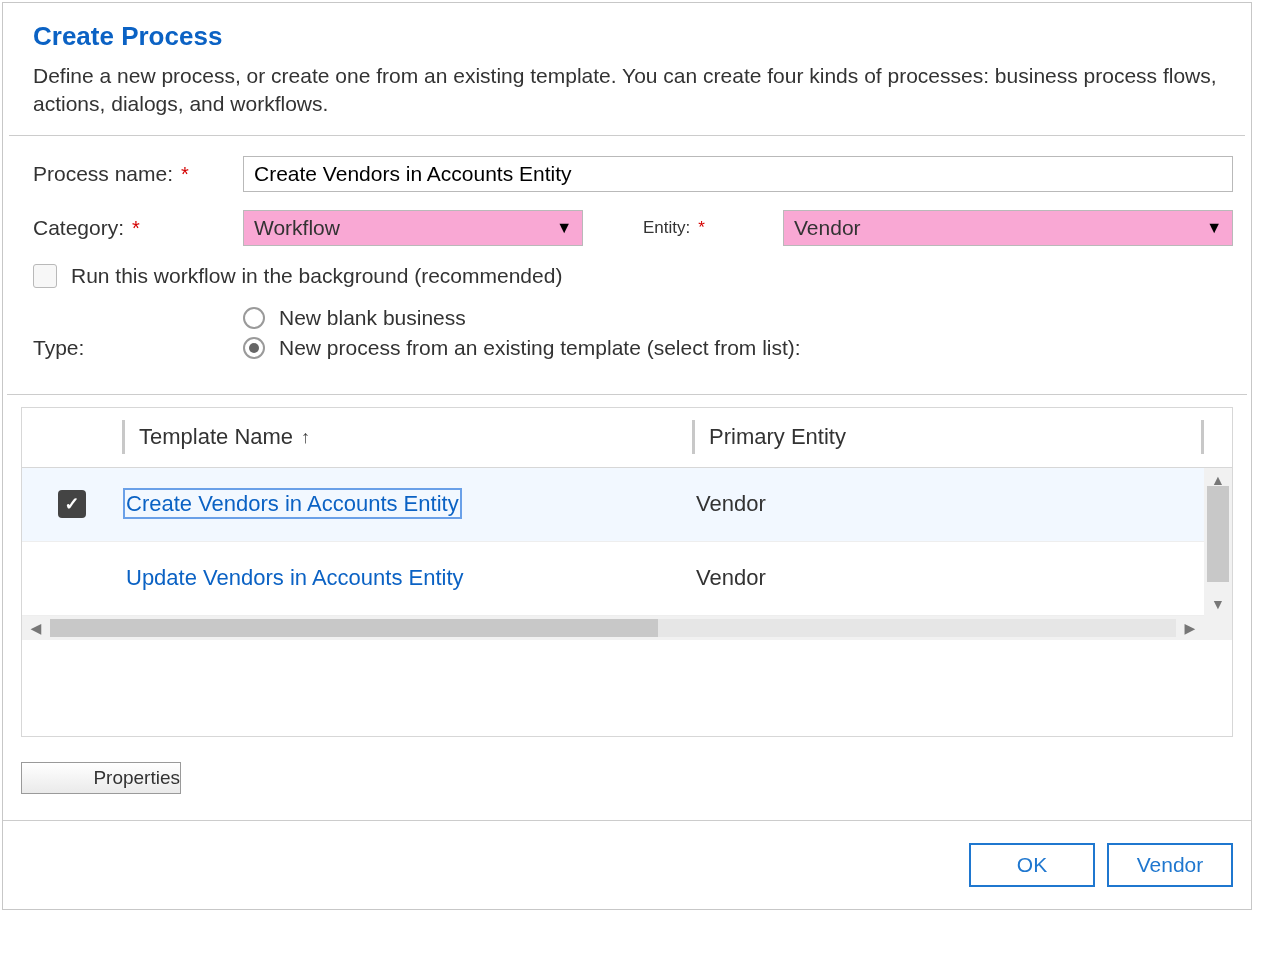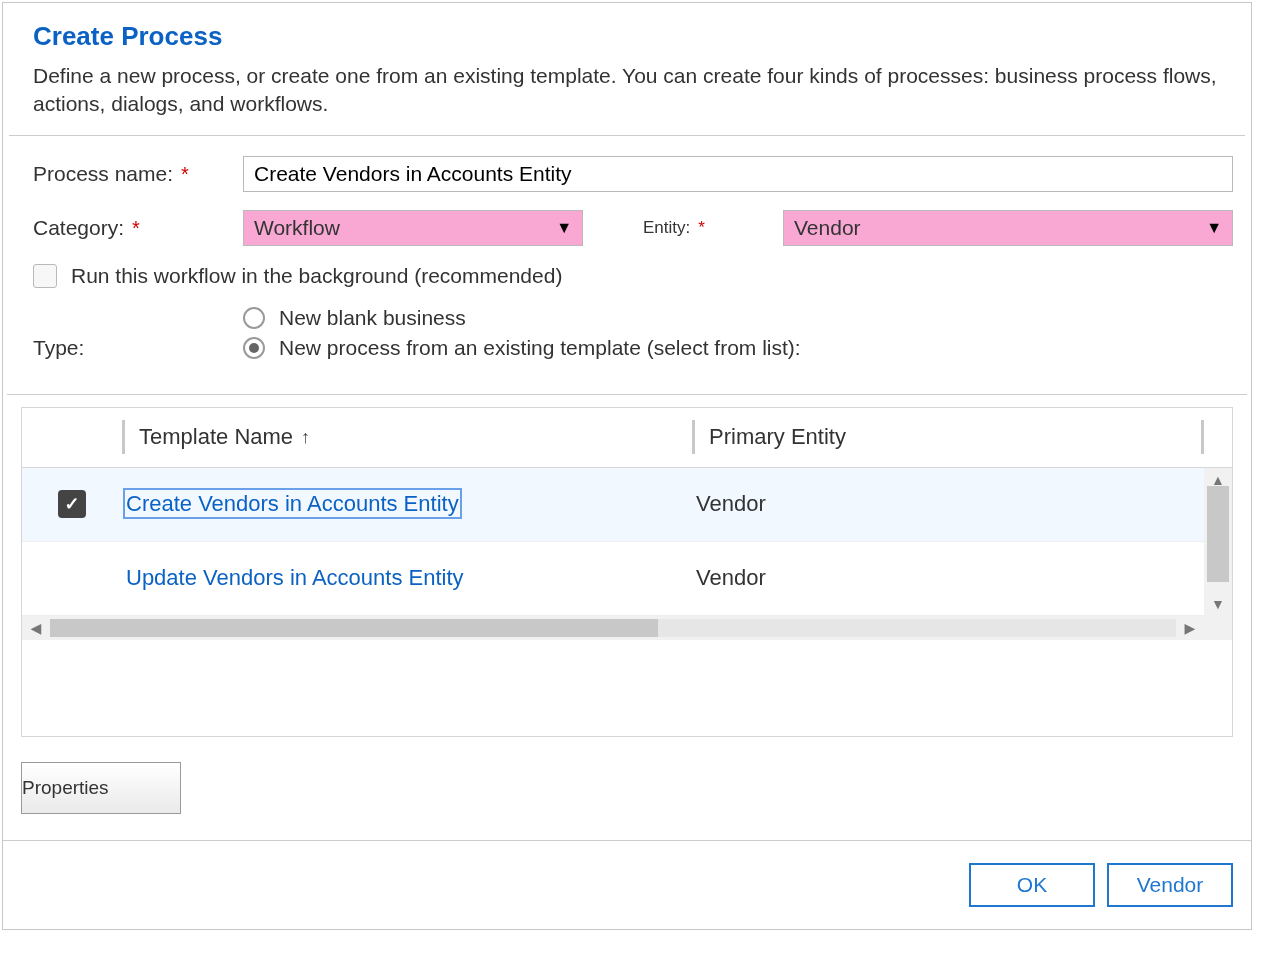--- a/index.html
+++ b/index.html
@@ -159,25 +159,25 @@
     display:flex; align-items:center;
     height:24px;
     background:#f1f1f1;
   }
   .hscrollbar .ha { width:28px; text-align:center; color:#777; font-size:14px; }
   .hscrollbar .track { flex:1; height:18px; background:#e6e6e6; position:relative; margin:3px 0; }
   .hscrollbar .hthumb { position:absolute; left:0; top:0; bottom:0; width:54%; background:#c8c8c8; }
   .grid-pad { height:96px; }
   .properties-area { padding:8px 18px 26px 18px; }
   .prop-btn {
-    width:160px; height:52px;
+    width:160px; height:32px;
     border:1px solid #9a9a9a;
     background:linear-gradient(#fff,#eaeaea);
     font-size:19px;
-    display:flex; align-items:center; justify-content:flex-start;
+    display:flex; align-items:center; justify-content:flex-end;
     cursor:pointer;
   }
   .footer {
     border-top:1px solid #ccc;
     padding:22px 18px;
     display:flex; justify-content:flex-end; gap:12px;
   }
   .action-btn {
     min-width:126px; height:44px;
     border:2px solid #1f77cf;

